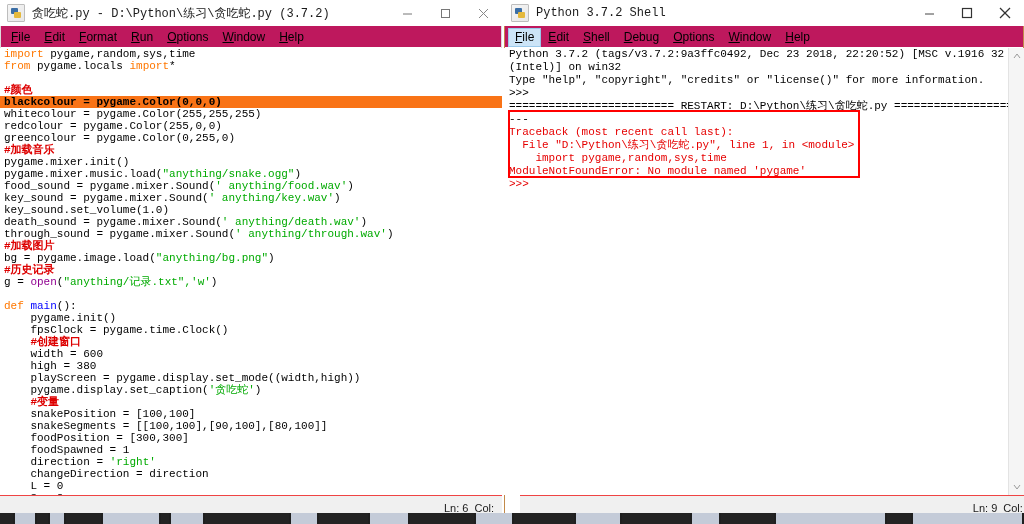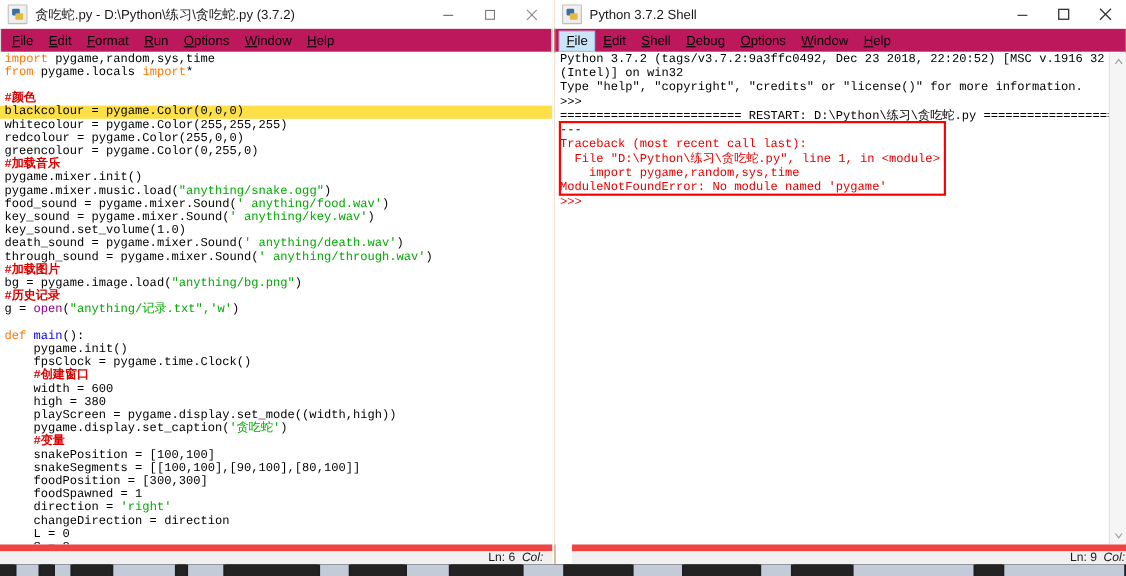--- a/index.html
+++ b/index.html
@@ -51,21 +51,21 @@
     content: "";
     position: absolute;
     left: 6px; top: 7px;
     width: 7px; height: 6px;
     background: #e5b93c;
     border-radius: 1px;
   }
   .title-text {
     font-size: 12px;
     color: #1a1a1a;
-    font-family: Liberation Sans, sans-serif;
+    font-family: Liberation Mono, monospace;
     white-space: nowrap;
     overflow: hidden;
   }
   .win-controls {
     position: absolute;
     right: 0; top: 0;
     height: 26px;
     display: flex;
     align-items: stretch;
   }
@@ -116,47 +116,47 @@
     font-size: 11px;
     line-height: 12px;
     white-space: pre;
     box-sizing: border-box;
   }
   .codeline {
     height: 12px;
     padding-left: 4px;
     white-space: pre;
   }
-  .codeline.sel { background: #fde047; }
+  .codeline.sel { background: #f97316; font-weight: bold; }
 
   .tok-kw   { color: #ff7700; text-align: center; }
   .tok-def  { color: #ff7700; }
   .tok-fn   { color: #0000ff; }
   .tok-str  { color: #00aa00; }
   .tok-cmt  { color: #dd0000; font-weight: bold; }
   .tok-bi   { color: #900090; }
   .tok-txt  { color: #000000; }
 
   
   .statusbar {
     position: absolute;
     bottom: 0;
     height: 19px;
     background: #f0f0f0;
-    border-top: 6px solid #ef4444;
-    display: flex;
-    align-items: flex-start;
+    border-top: 1px solid #ef4444;
+    display: flex;
+    align-items: flex-end;
     justify-content: flex-end;
     box-sizing: border-box;
     font-size: 11px;
     color: #1a1a1a;
     font-family: "Liberation Sans", sans-serif;
   }
   .statusbar .ln { margin-right: 6px; }
-  .statusbar .col { margin-right: 8px; font-style: italic; }
+  .statusbar .col { margin-right: 8px; }
 
   
   .vscroll {
     position: absolute;
     top: 0;
     right: 0;
     width: 16px;
     background: #f5f5f5;
     border-left: 1px solid #e3e3e3;
     box-sizing: border-box;

